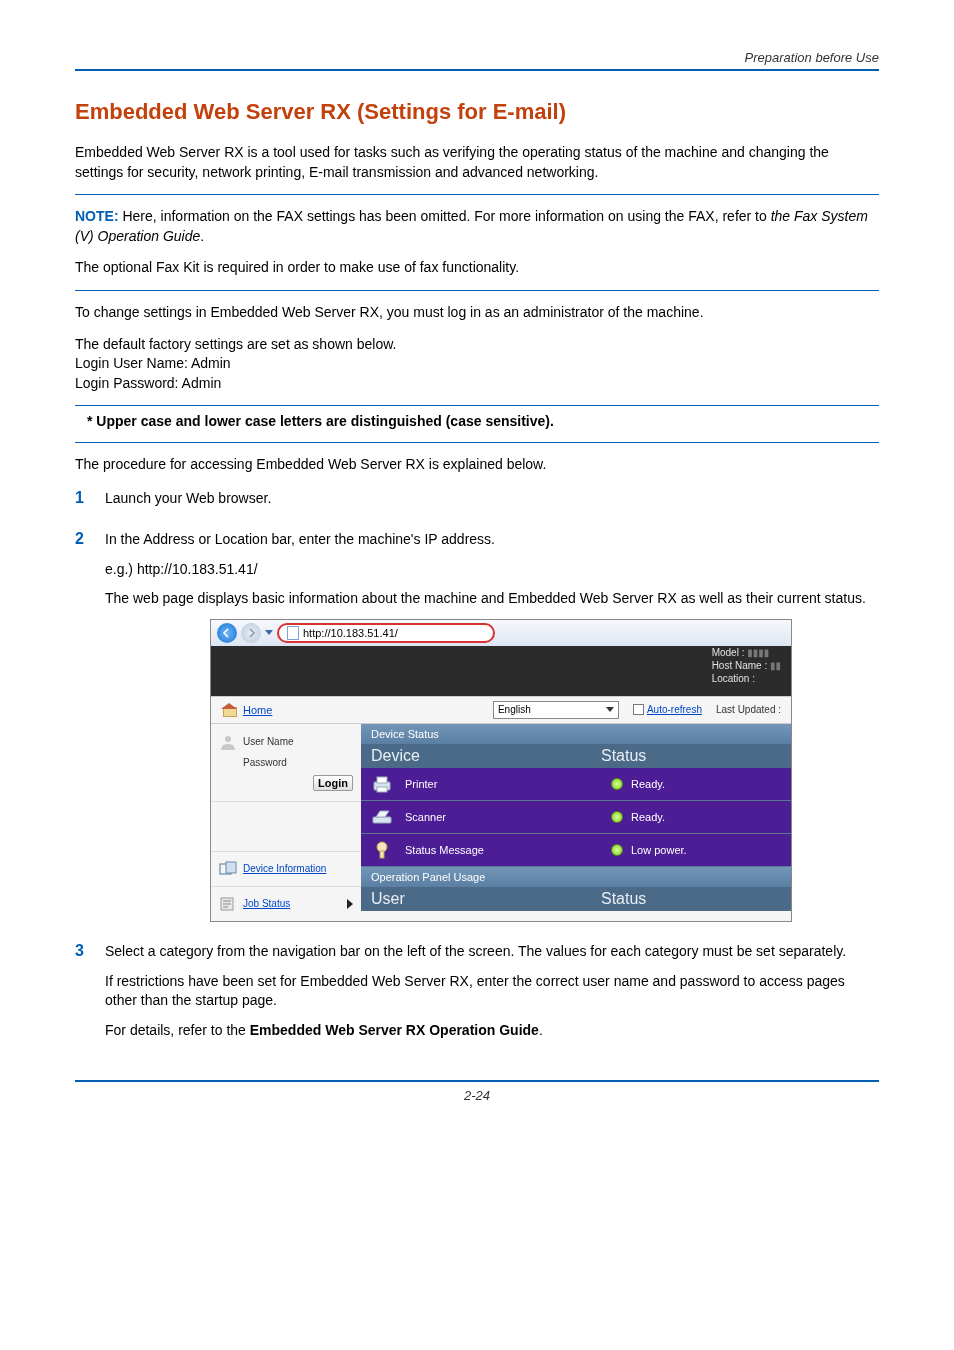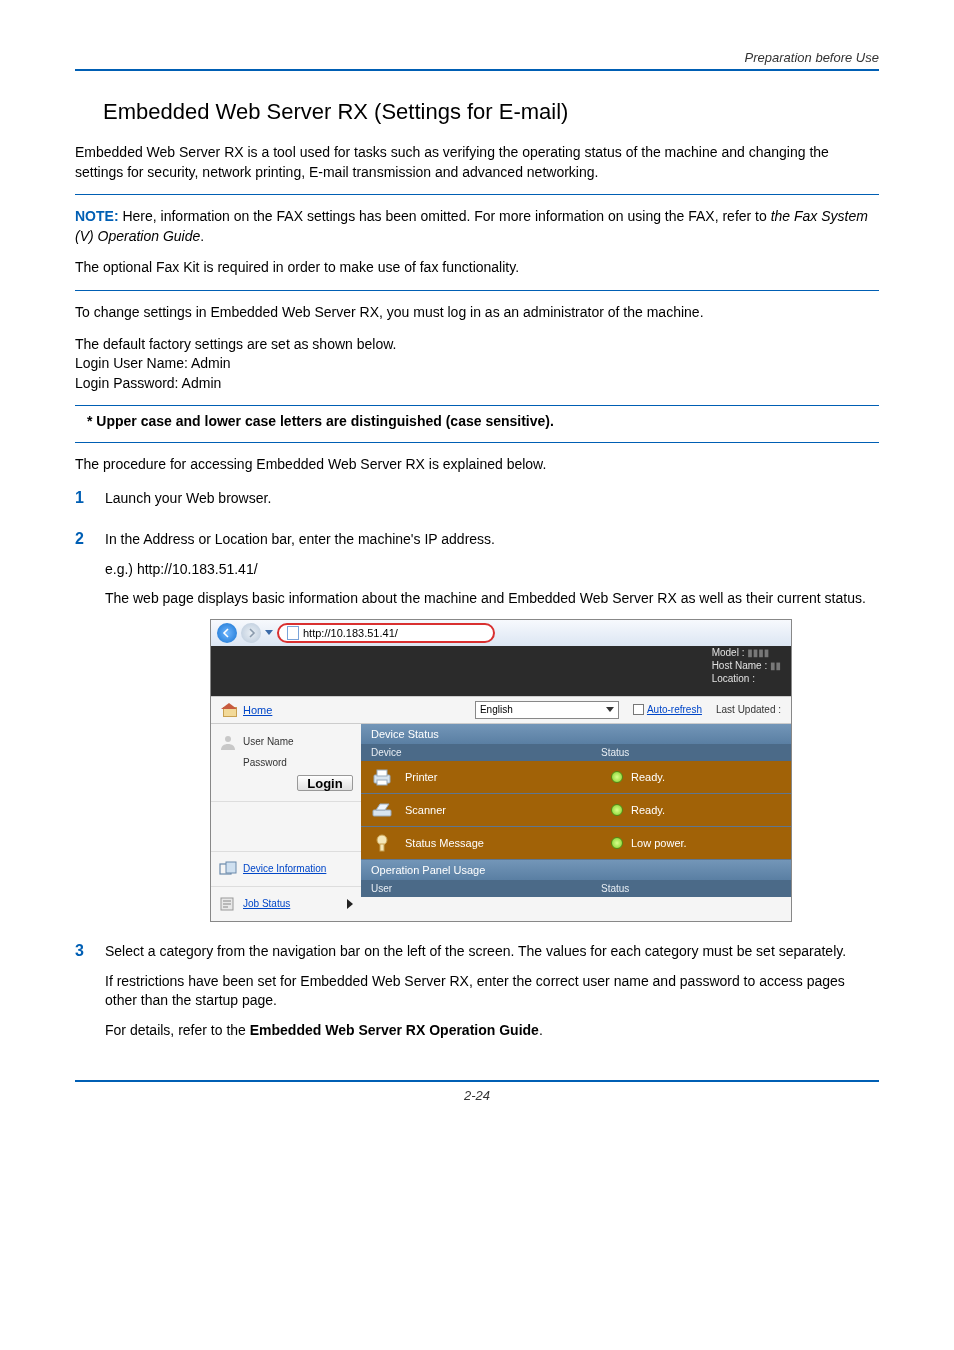--- a/index.html
+++ b/index.html
@@ -16,25 +16,24 @@
   .top-header {
     text-align: right;
     font-style: italic;
     color: #333;
     font-size: 13px;
     padding-bottom: 4px;
     border-bottom: 2px solid #005fb4;
     margin-bottom: 28px;
   }
   h1.title {
-    color: #000000;
+    color: #c2410c;
     font-size: 22px;
-    font-weight: normal;
+    font-weight: bold;
     margin-bottom: 18px;
-    margin-left: 28px;
   }
   p { margin: 12px 0; line-height: 1.4; }
   .hr-blue { border: none; border-top: 1.5px solid #005fb4; margin: 10px 0 6px 0; }
   .note-label { color: #005fb4; font-weight: bold; }
   .italic { font-style: italic; }
   .bold { font-weight: bold; }
   .steps { margin-top: 14px; }
   .step-item { display: flex; margin: 12px 0 10px 0; }
   .step-num { color: #005fb4; font-weight: bold; font-size: 16px; width: 30px; flex-shrink: 0; }
   .step-body { flex: 1; }
@@ -104,58 +103,58 @@
     background:#f2d998; border:1px solid #c8a050;
   }
   .home-icon::after{
     content:''; position:absolute; left:0; top:0; width:0; height:0;
     border-left:8px solid transparent; border-right:8px solid transparent;
     border-bottom:6px solid #c75b3e;
   }
   .home-link { color:#0046c8; text-decoration: underline; font-size:11px; }
   .lang-select {
     margin-left: auto;
-    width: 144px; height: 18px;
+    width: 126px; height: 18px;
     background:#fff; border:1px solid #888;
     display:flex; align-items:center; justify-content:space-between;
     padding:0 4px; font-size:10px;
   }
   .arrow-down{width:0;height:0;border-left:4px solid transparent;border-right:4px solid transparent;border-top:5px solid #333;}
   .auto-ref { display:flex; align-items:center; gap:3px; padding:0 14px; color:#0046c8; text-decoration:underline; font-size:10px;}
   .checkbox{width:11px;height:11px;border:1px solid #777;background:#fff;display:inline-block;}
   .last-upd { padding-right:10px; font-size:10px; color:#333;}
 
   .panel-body { display:flex; background:#f5f5f5; }
   .sidebar { width:150px; }
   .side-group{ border-bottom:1px solid #ddd; padding:6px 0;}
   .side-row { display:flex; align-items:center; gap:6px; padding:3px 8px; font-size:10px; color:#333;}
   .user-icon{ width:18px; height:18px; display:inline-block;}
   .user-icon svg{width:18px;height:18px;}
   .login-btn{
     margin: 4px 8px 4px auto; display:block;
     background:linear-gradient(#fff,#e0e0e0);
     border:1px solid #999; border-radius:2px;
-    width:56px; height:16px; font-size:13px; font-weight:bold;
+    width:40px; height:16px; font-size:11px; font-weight:bold;
   }
   .side-icon{width:18px;height:16px;display:inline-flex;}
   .side-link{ color:#0046c8; text-decoration:underline;}
   .arrow-right{width:0;height:0;border-top:5px solid transparent;border-bottom:5px solid transparent;border-left:6px solid #222;margin-left:auto;}
 
   .main-panel{ flex:1; }
   .section-hdr{
     background:linear-gradient(#7396b8,#5a7fa3);
     color:#fff; font-size:11px; padding:4px 10px;
   }
   .sub-hdr{
-    background:#4b6a88; color:#e8eef4; font-size:10px;
+    background:#4b6a88; color:#e8eef4; font-size:16px;
     display:flex; padding:3px 10px;
   }
   .sub-hdr .col1{flex:1;} .sub-hdr .col2{width:180px;}
   .status-row{
-    background:#a16207; color:#fff;
+    background:#4c1d95; color:#fff;
     display:flex; align-items:center; padding:6px 10px; gap:8px;
     border-bottom:1px solid #5e7690; font-size:11px;
   }
   .status-row .lbl{flex:1; padding-left:4px;}
   .status-row .stat{width:170px; display:flex; align-items:center; gap:8px;}
   .status-dot{width:12px;height:12px;border-radius:50%;background:radial-gradient(#d8ff8a,#7fcf2a);border:1px solid #528a15;}
   .dev-icon{width:22px;height:20px;display:inline-flex;align-items:center;justify-content:center;}
 
   .footer-rule { border:none; border-top:2px solid #005fb4; margin:30px 0 6px 0;}
   .page-num { text-align:center; font-style:italic; font-size:13px; color:#333;}

